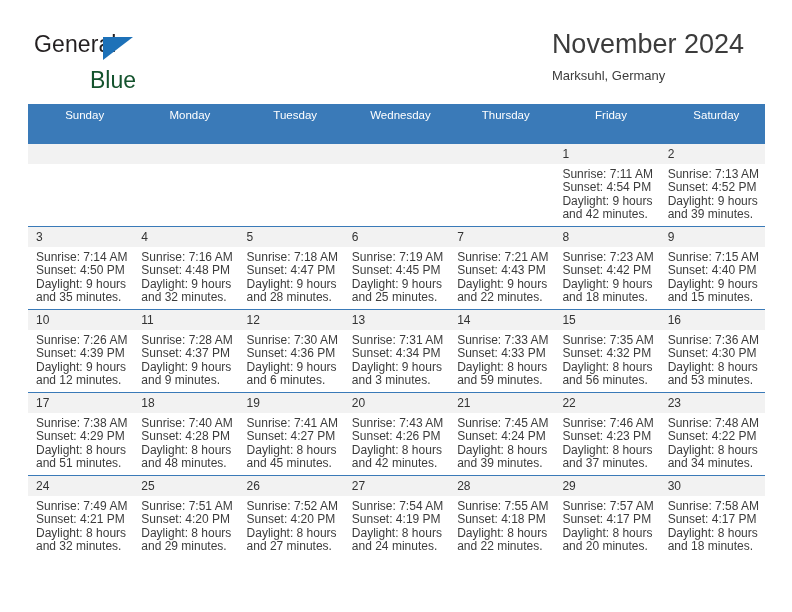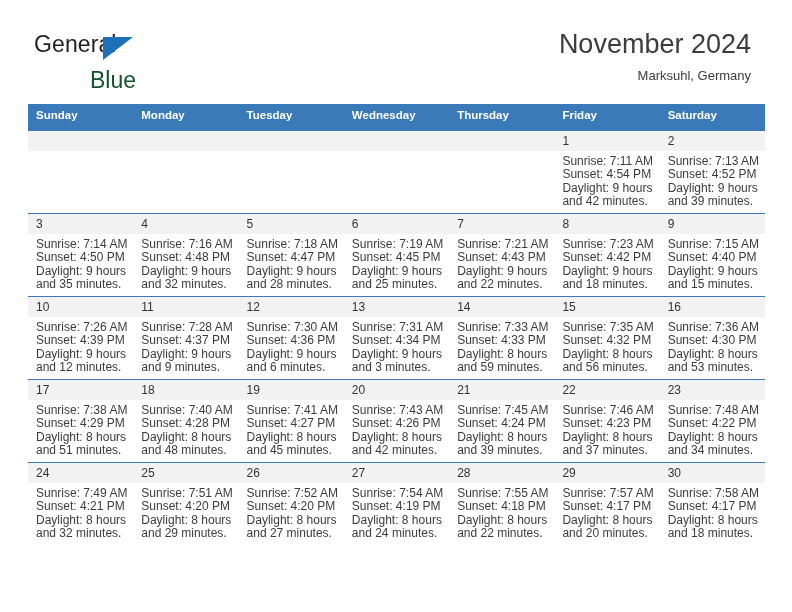--- a/index.html
+++ b/index.html
@@ -54,23 +54,23 @@
     position: absolute;
     left: 69px;
     top: 6px;
     width: 0; height: 0;
     border-left: 30px solid #1d71b8;
     border-bottom: 23px solid transparent;
   }
 
   .title-block {
     position: absolute;
-    right: 41px;
+    right: 48px;
     top: 28px;
-    text-align: right;
+    text-align: left;
   }
   .month-title {
     font-size: 27px;
     color: #3c3c3c;
     font-weight: normal;
     line-height: 33px;
     white-space: nowrap;
   }
   .location {
     font-size: 13px;
@@ -89,23 +89,23 @@
   }
   table.cal {
     border-collapse: collapse;
     width: 737px;
     table-layout: fixed;
   }
   table.cal th {
     background: #3a7ab8;
     color: #ffffff;
     font-size: 11.5px;
-    font-weight: bold;
-    text-align: left;
-    padding: 5px 0 10px 8px;
+    font-weight: normal;
+    text-align: center;
+    padding: 5px 0 23px 8px;
     height: 12px;
     border: none;
   }
   table.cal td {
     vertical-align: top;
     padding: 0;
     border: none;
     border-top: 1.3px solid #3a7ab8;
     height: 82px;
     background: #ffffff;

